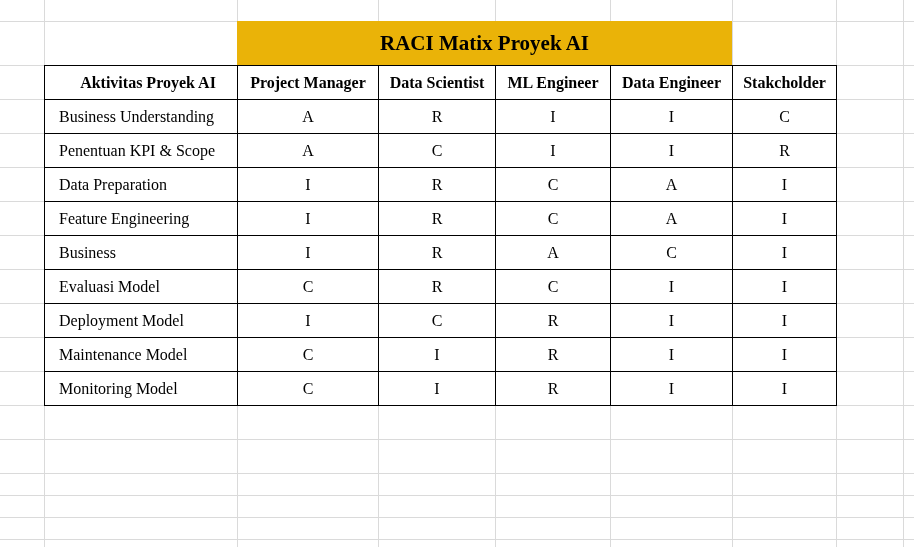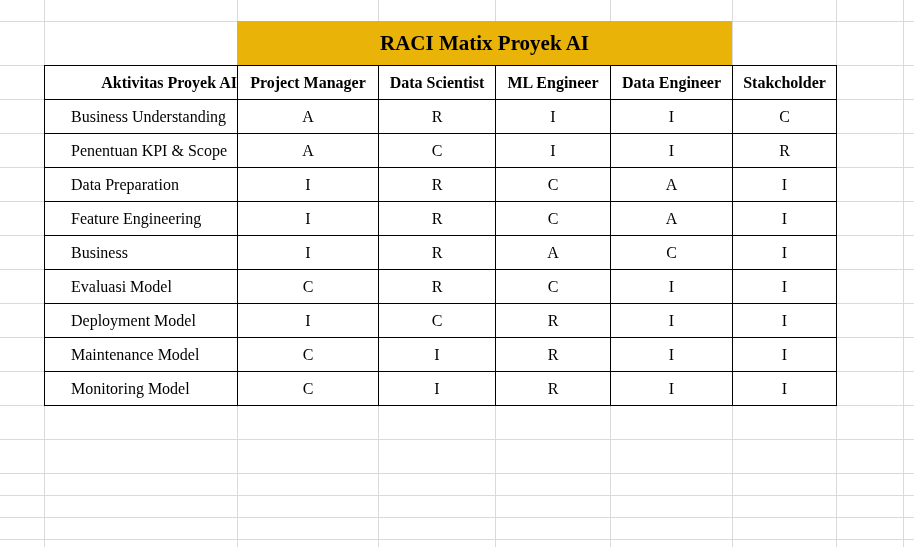--- a/index.html
+++ b/index.html
@@ -21,22 +21,22 @@
     position:absolute; left:44px; top:65px;
     border-collapse:collapse; table-layout:fixed;
     background:#fff;
   }
   table.raci td, table.raci th {
     border:1px solid #000;
     height:33px; padding:0;
     font-size:16px; white-space:nowrap; overflow:hidden;
   }
   table.raci th { font-weight:bold; text-align:center; }
-  table.raci th.first { text-align:right; padding-left:14px;margin-top:20px; }
-  table.raci td.act { text-align:left; padding-left:26px; }
+  table.raci th.first { text-align:center; padding-left:14px;margin-top:20px; }
+  table.raci td.act { text-align:left; padding-left:14px; }
   table.raci td.val { text-align:center; }
 </style>
 </head>
 <body>
 
 <div class="grid">
   <div class="vline" style="left:44px"></div>
   <div class="vline" style="left:237px"></div>
   <div class="vline" style="left:378px"></div>
   <div class="vline" style="left:495px"></div>

